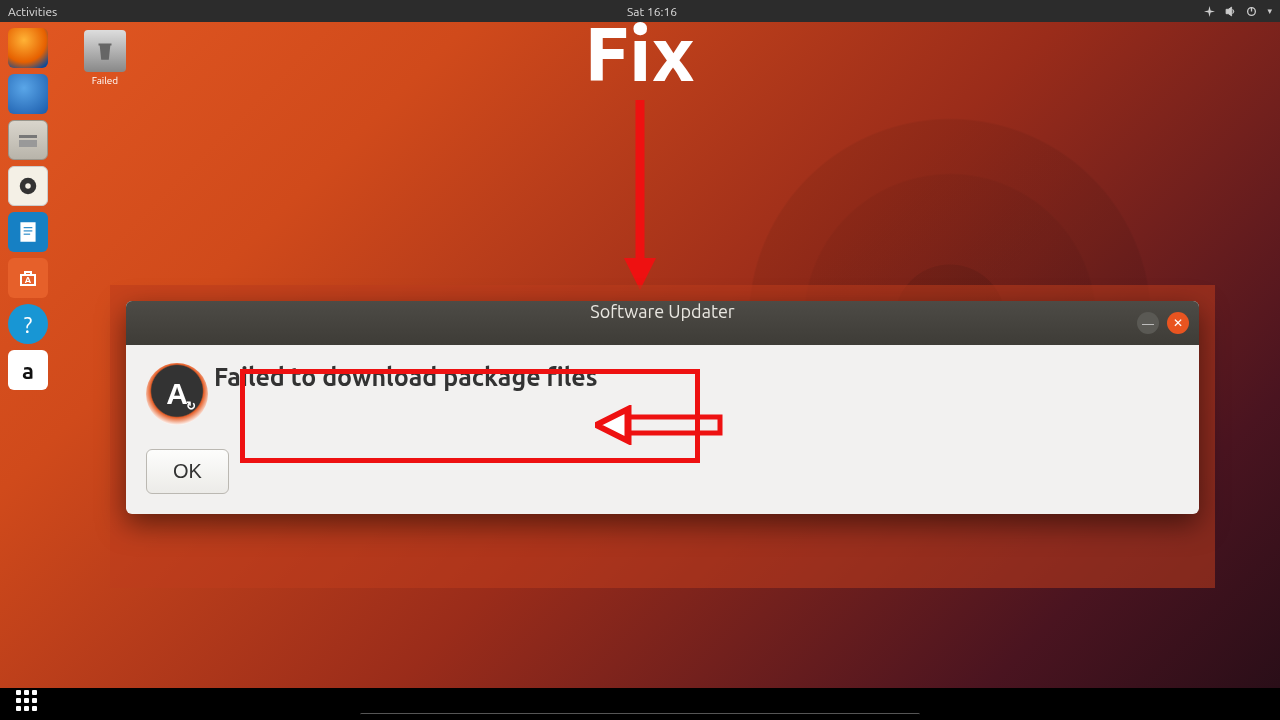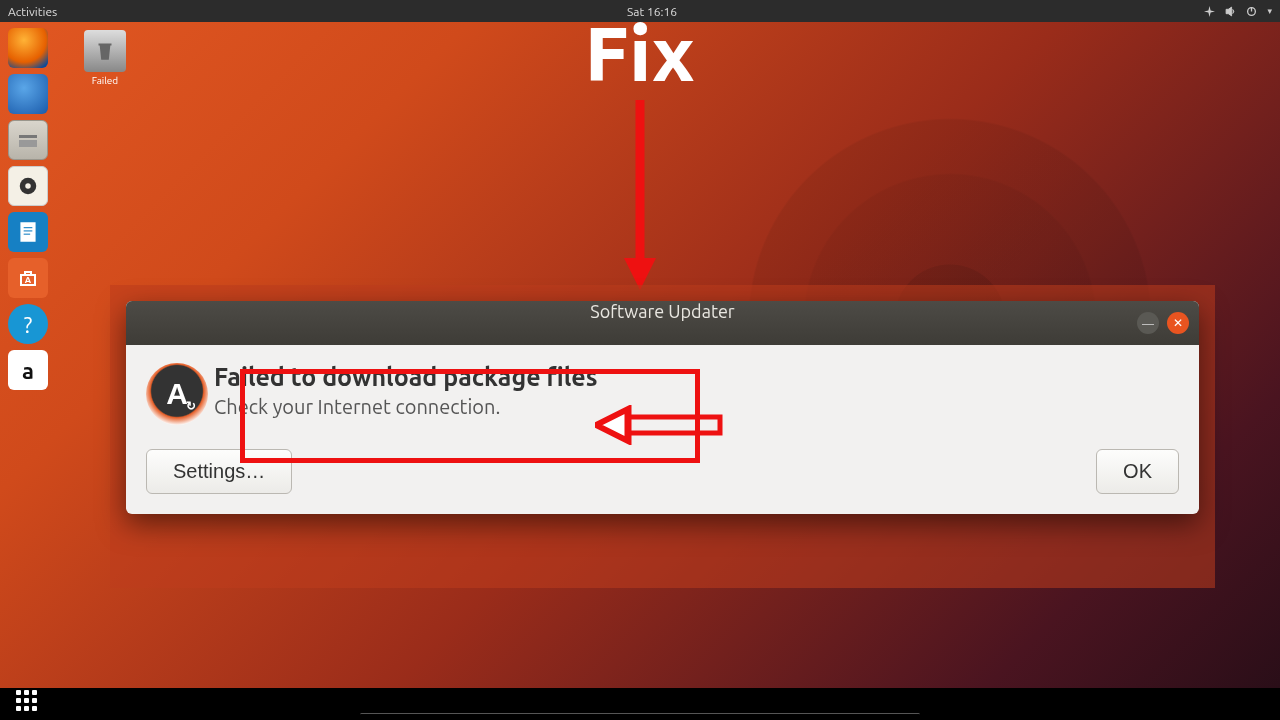--- a/index.html
+++ b/index.html
@@ -204,25 +204,23 @@
         <span>Software Updater</span>
         <div class="win-ctrl">
           <div class="wc wc-min">—</div>
           <div class="wc wc-close">✕</div>
         </div>
       </div>
       <div class="dlg-body">
         <div class="dlg-icon"></div>
         <div class="dlg-msg">
           <div class="head">Failed to download package files</div>
-          <div class="sub">Check your Internet connection.</div>
         </div>
       </div>
       <div class="dlg-actions">
-        <button class="btn">Settings…</button>
         <button class="btn">OK</button>
       </div>
       <div class="highlight-box"></div>
     </div>
   </div>
 
   <svg class="arrow-left" width="130" height="40">
     <rect x="30" y="12" width="95" height="16" fill="none" stroke="#e11" stroke-width="5"></rect>
     <polygon points="0,20 34,3 34,13 34,27 34,37" fill="none" stroke="#e11" stroke-width="5"></polygon>
     <polygon points="2,20 32,5 32,35" fill="#fff" stroke="#e11" stroke-width="5"></polygon>

